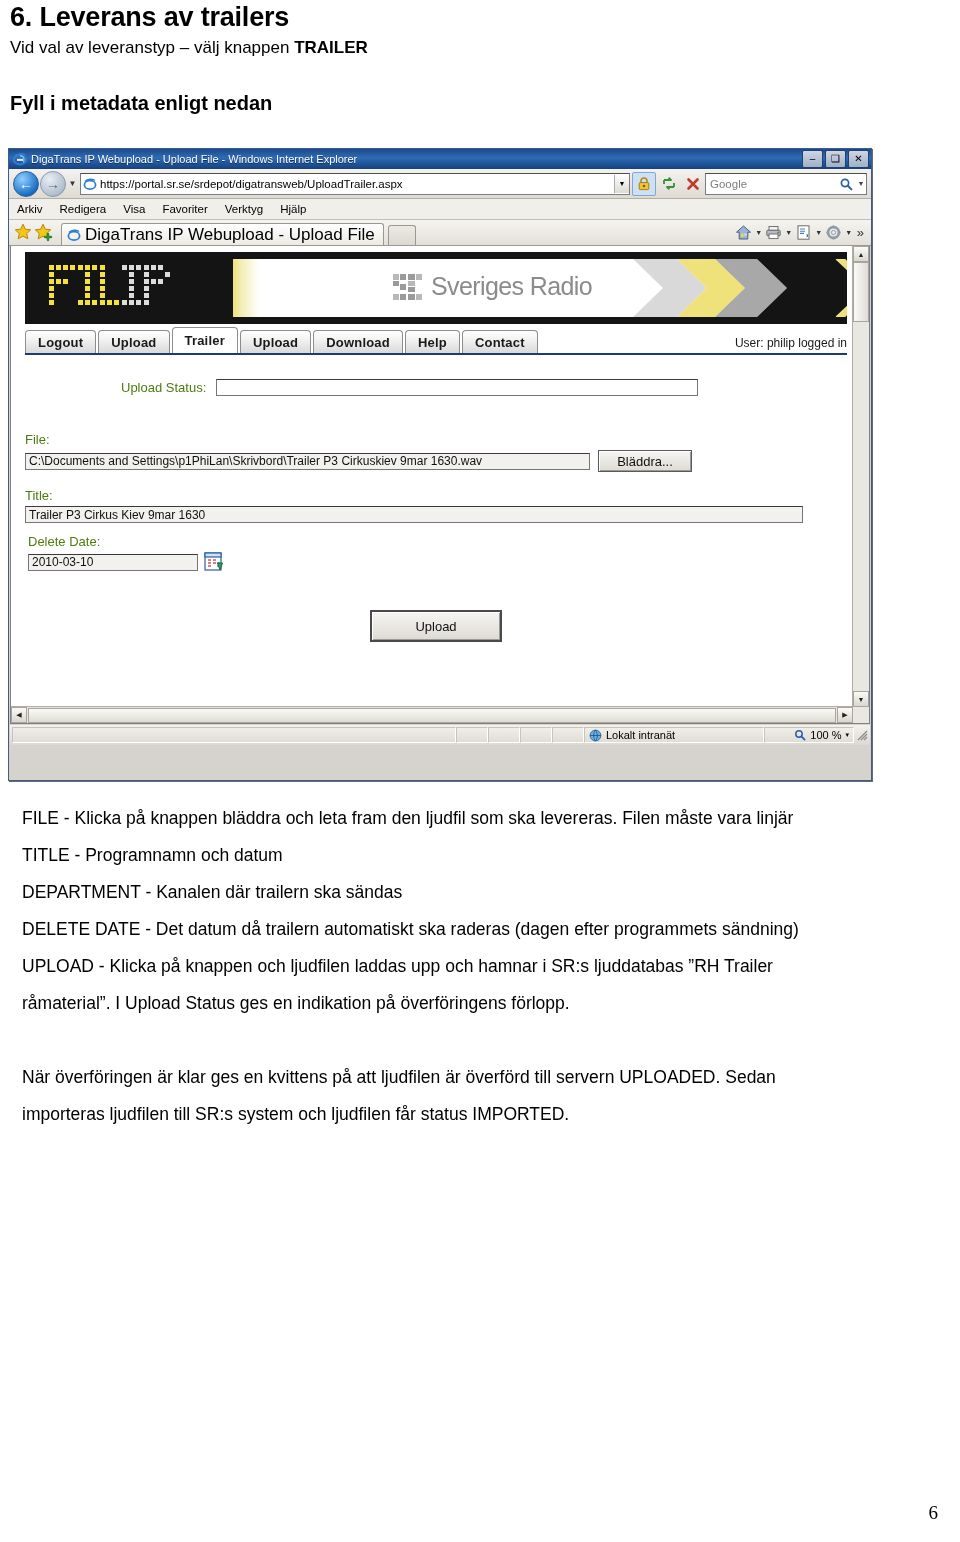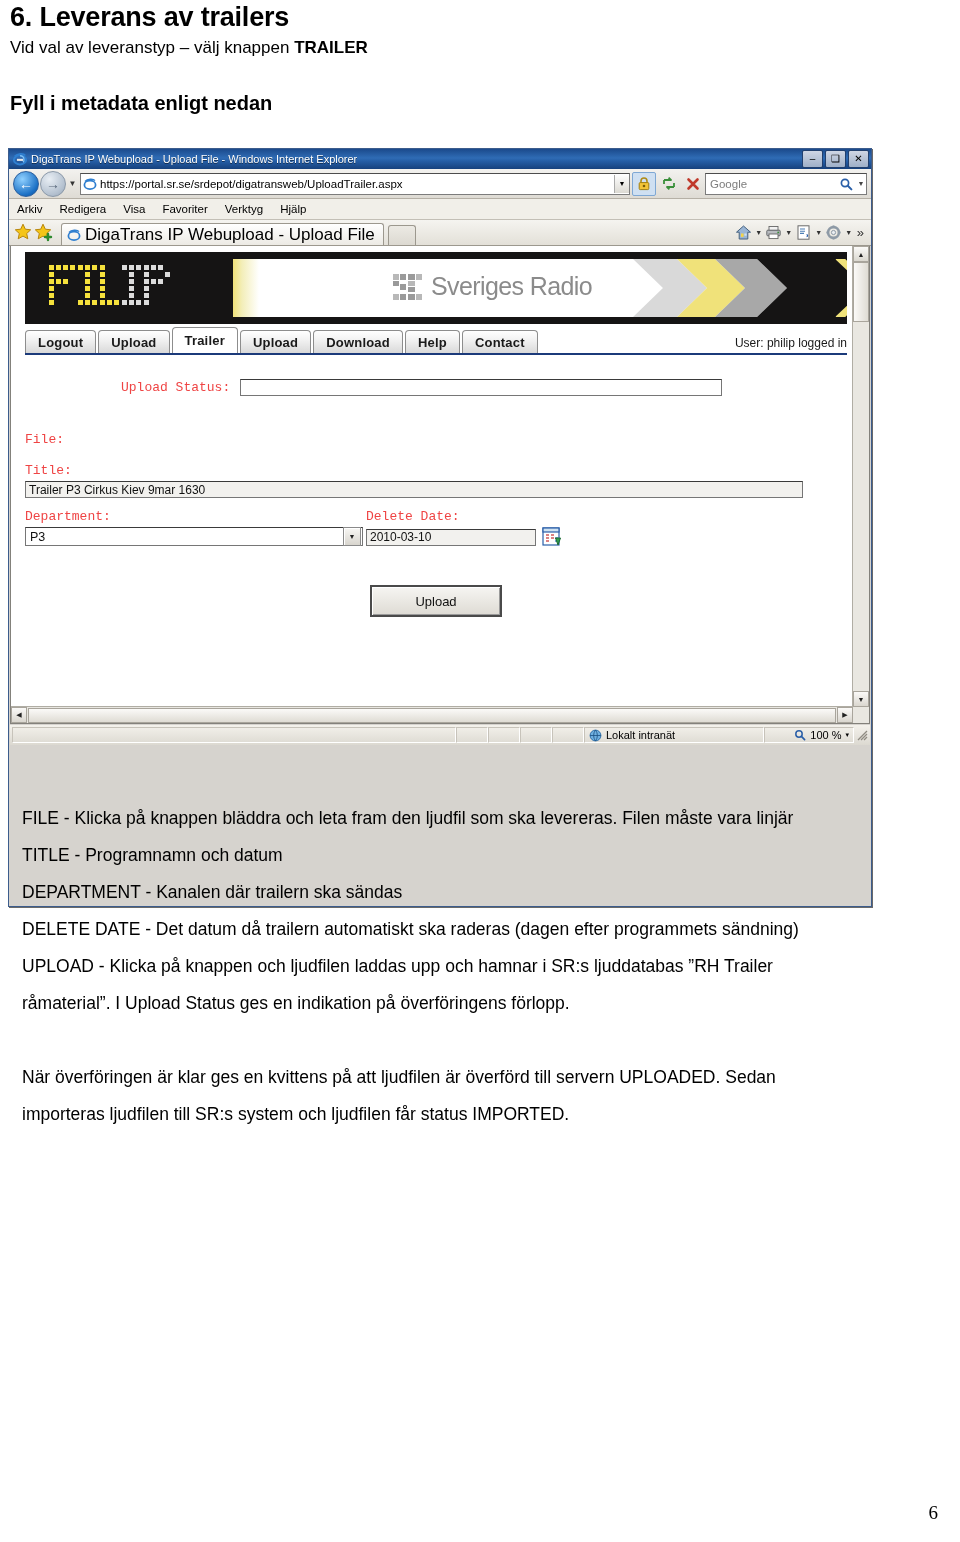--- a/index.html
+++ b/index.html
@@ -39,21 +39,21 @@
     font-weight: bold;
     white-space: nowrap;
   }
 
   
   .browser {
     position: absolute;
     left: 8px;
     top: 148px;
     width: 864px;
-    height: 759px;
+    height: 633px;
     background: #d6d3ce;
     border: 1px solid #3c5c8c;
     box-sizing: border-box;
     box-shadow: 1px 1px 0 #6a6a6a;
   }
   .titlebar {
     height: 20px;
     background: linear-gradient(to bottom, #1b4a8c 0%, #2f6cb5 45%, #255ea6 60%, #16417d 100%);
     display: flex;
     align-items: center;
@@ -312,21 +312,21 @@
   }
 
   
   .formarea { position: relative; padding: 0 22px 0 14px; }
   .row-status {
     display: flex; align-items: center;
     margin-top: 24px;
     padding-left: 96px;
   }
   .lbl {
-    font-size: 13px; color: #ef4444; white-space: nowrap; font-family: Liberation Mono, monospace;
+    font-size: 13px; color: #4d7c0f; white-space: nowrap;
   }
   .inp {
     background: #ffffff;
     border: 1px solid #767676;
     border-top-color: #3a3a3a;
     height: 17px;
     font-size: 12px;
     padding: 0 3px;
     box-sizing: border-box;
     display: flex; align-items: center;
@@ -762,32 +762,29 @@
     </div>
 
     <div class="formarea">
 
       <div class="row-status">
         <div class="lbl">Upload Status:</div>
         <div class="inp" id="status-input"></div>
       </div>
 
       <div class="lbl lbl-file">File:</div>
+      <div class="row-file">
+        <div class="inp grey" id="file-input">C:\Documents and Settings\p1PhiLan\Skrivbord\Trailer P3 Cirkuskiev 9mar 1630.wav</div>
+        <div class="btn3d" id="browse-button">Bläddra...</div>
+      </div>
 
       <div class="lbl lbl-title">Title:</div>
       <div class="inp grey" id="title-input">Trailer P3 Cirkus Kiev 9mar 1630</div>
 
       <div class="row-dept">
-        <div class="col-dept">
-          <div class="lbl">Department:</div>
-          <div class="sel">
-            <span class="sel-val">P3</span>
-            <span class="sel-arrow">▼</span>
-          </div>
-        </div>
         <div class="col-date">
           <div class="lbl">Delete Date:</div>
           <div class="date-line">
             <div class="inp grey" id="delete-date-input">2010-03-10</div>
             <svg class="cal-ico" viewBox="0 0 22 20">
               <rect x="1" y="1" width="16" height="17" fill="#ffffff" stroke="#2a5fa8" stroke-width="1.2"></rect>
               <rect x="1" y="1" width="16" height="4" fill="#cfe2f2" stroke="#2a5fa8" stroke-width="1.2"></rect>
               <path d="M4 8 h3 M9 8 h3 M4 11 h3 M9 11 h3 M4 14 h3" stroke="#d05a5a" stroke-width="1.4"></path>
               <path d="M13 11 h3 M13 14 h3" stroke="#5a8fd0" stroke-width="1.4"></path>
               <path d="M13.5 11 L18.5 11 L16 18 Z" fill="#2f9e4f" stroke="#1d6b34" stroke-width="1"></path>

